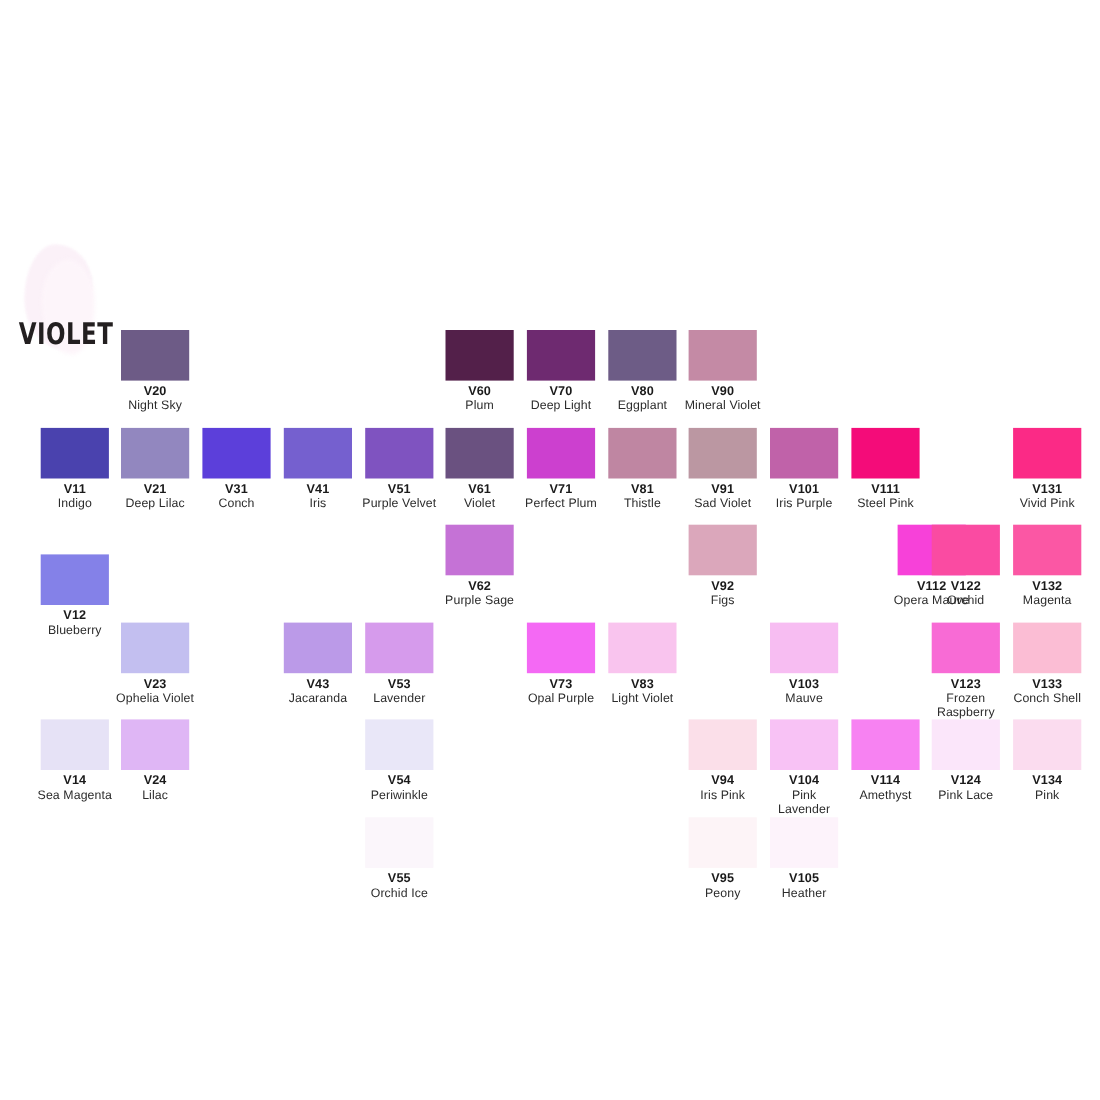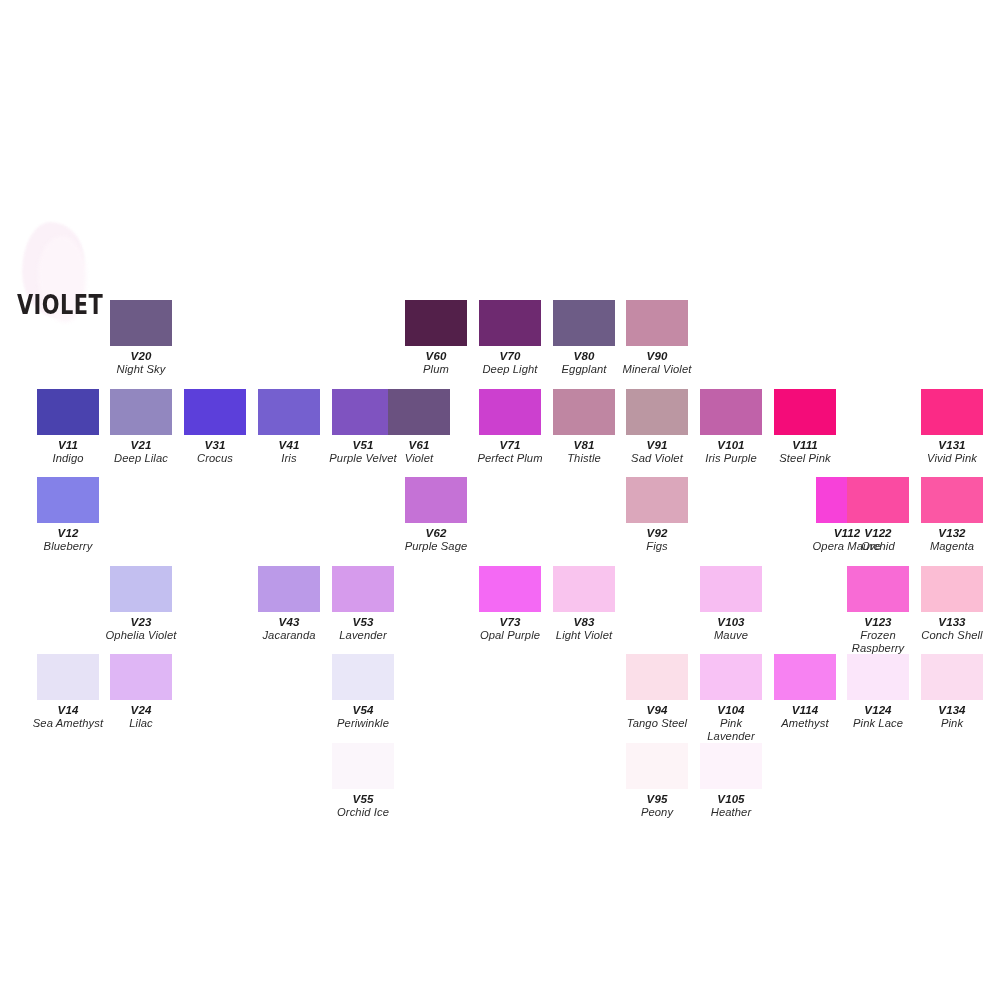--- a/index.html
+++ b/index.html
@@ -43,21 +43,20 @@
     color:#231f20;
     transform:scaleX(.86);
     transform-origin:left center;
     white-space:nowrap;
   }
 
   .swatch-cell{
     position:absolute;
     width:74px;
     text-align:center;
-    font-style:italic;
   }
   .swatch{
     width:62px;height:46px;
     margin:0 auto;
     display:block;
   }
   .swatch-code{
     display:block;
     font-size:11.5px;
     font-weight:700;
@@ -118,33 +117,33 @@
         <span class="swatch-name">Indigo</span>
       </div>
       <div class="swatch-cell" style="left: 104px; top: 389px;">
         <div class="swatch" style="background: rgb(146, 135, 191);"></div>
         <span class="swatch-code">V21</span>
         <span class="swatch-name">Deep Lilac</span>
       </div>
       <div class="swatch-cell" style="left: 178px; top: 389px;">
         <div class="swatch" style="background: rgb(92, 63, 218);"></div>
         <span class="swatch-code">V31</span>
-        <span class="swatch-name">Crocus</span>
+        <span class="swatch-name">Conch</span>
       </div>
       <div class="swatch-cell" style="left: 252px; top: 389px;">
         <div class="swatch" style="background: rgb(117, 96, 207);"></div>
         <span class="swatch-code">V41</span>
         <span class="swatch-name">Iris</span>
       </div>
       <div class="swatch-cell" style="left: 326px; top: 389px;">
         <div class="swatch" style="background: rgb(127, 83, 192);"></div>
         <span class="swatch-code">V51</span>
         <span class="swatch-name">Purple Velvet</span>
       </div>
-      <div class="swatch-cell" style="left: 382px; top: 389px;">
+      <div class="swatch-cell" style="left: 399px; top: 389px;">
         <div class="swatch" style="background: rgb(106, 81, 128);"></div>
         <span class="swatch-code">V61</span>
         <span class="swatch-name">Violet</span>
       </div>
       <div class="swatch-cell" style="left: 473px; top: 389px;">
         <div class="swatch" style="background: rgb(204, 64, 207);"></div>
         <span class="swatch-code">V71</span>
         <span class="swatch-name">Perfect Plum</span>
       </div>
       <div class="swatch-cell" style="left: 547px; top: 389px;">
@@ -165,21 +164,21 @@
       <div class="swatch-cell" style="left: 768px; top: 389px;">
         <div class="swatch" style="background: rgb(244, 12, 121);"></div>
         <span class="swatch-code">V111</span>
         <span class="swatch-name">Steel Pink</span>
       </div>
       <div class="swatch-cell" style="left: 915px; top: 389px;">
         <div class="swatch" style="background: rgb(251, 42, 134);"></div>
         <span class="swatch-code">V131</span>
         <span class="swatch-name">Vivid Pink</span>
       </div>
-      <div class="swatch-cell" style="left: 31px; top: 477px;">
+      <div class="swatch-cell" style="left: 31px; top: 504px;">
         <div class="swatch" style="background: rgb(132, 129, 232);"></div>
         <span class="swatch-code">V12</span>
         <span class="swatch-name">Blueberry</span>
       </div>
       <div class="swatch-cell" style="left: 399px; top: 477px;">
         <div class="swatch" style="background: rgb(197, 114, 214);"></div>
         <span class="swatch-code">V62</span>
         <span class="swatch-name">Purple Sage</span>
       </div>
       <div class="swatch-cell" style="left: 620px; top: 477px;">
@@ -238,36 +237,36 @@
         <span class="swatch-name">Frozen Raspberry</span>
       </div>
       <div class="swatch-cell" style="left: 915px; top: 566px;">
         <div class="swatch" style="background: rgb(251, 189, 212);"></div>
         <span class="swatch-code">V133</span>
         <span class="swatch-name">Conch Shell</span>
       </div>
       <div class="swatch-cell" style="left: 31px; top: 654px;">
         <div class="swatch" style="background: rgb(230, 226, 246);"></div>
         <span class="swatch-code">V14</span>
-        <span class="swatch-name">Sea Amethyst</span>
+        <span class="swatch-name">Sea Magenta</span>
       </div>
       <div class="swatch-cell" style="left: 104px; top: 654px;">
         <div class="swatch" style="background: rgb(223, 182, 245);"></div>
         <span class="swatch-code">V24</span>
         <span class="swatch-name">Lilac</span>
       </div>
       <div class="swatch-cell" style="left: 326px; top: 654px;">
         <div class="swatch" style="background: rgb(233, 231, 248);"></div>
         <span class="swatch-code">V54</span>
         <span class="swatch-name">Periwinkle</span>
       </div>
       <div class="swatch-cell" style="left: 620px; top: 654px; text-align: center;">
         <div class="swatch" style="background: rgb(251, 223, 233);"></div>
         <span class="swatch-code">V94</span>
-        <span class="swatch-name">Tango Steel</span>
+        <span class="swatch-name">Iris Pink</span>
       </div>
       <div class="swatch-cell" style="left: 694px; top: 654px;">
         <div class="swatch" style="background: rgb(248, 194, 245);"></div>
         <span class="swatch-code">V104</span>
         <span class="swatch-name">Pink Lavender</span>
       </div>
       <div class="swatch-cell" style="left: 768px; top: 654px;">
         <div class="swatch" style="background: rgb(247, 130, 242);"></div>
         <span class="swatch-code">V114</span>
         <span class="swatch-name">Amethyst</span>

